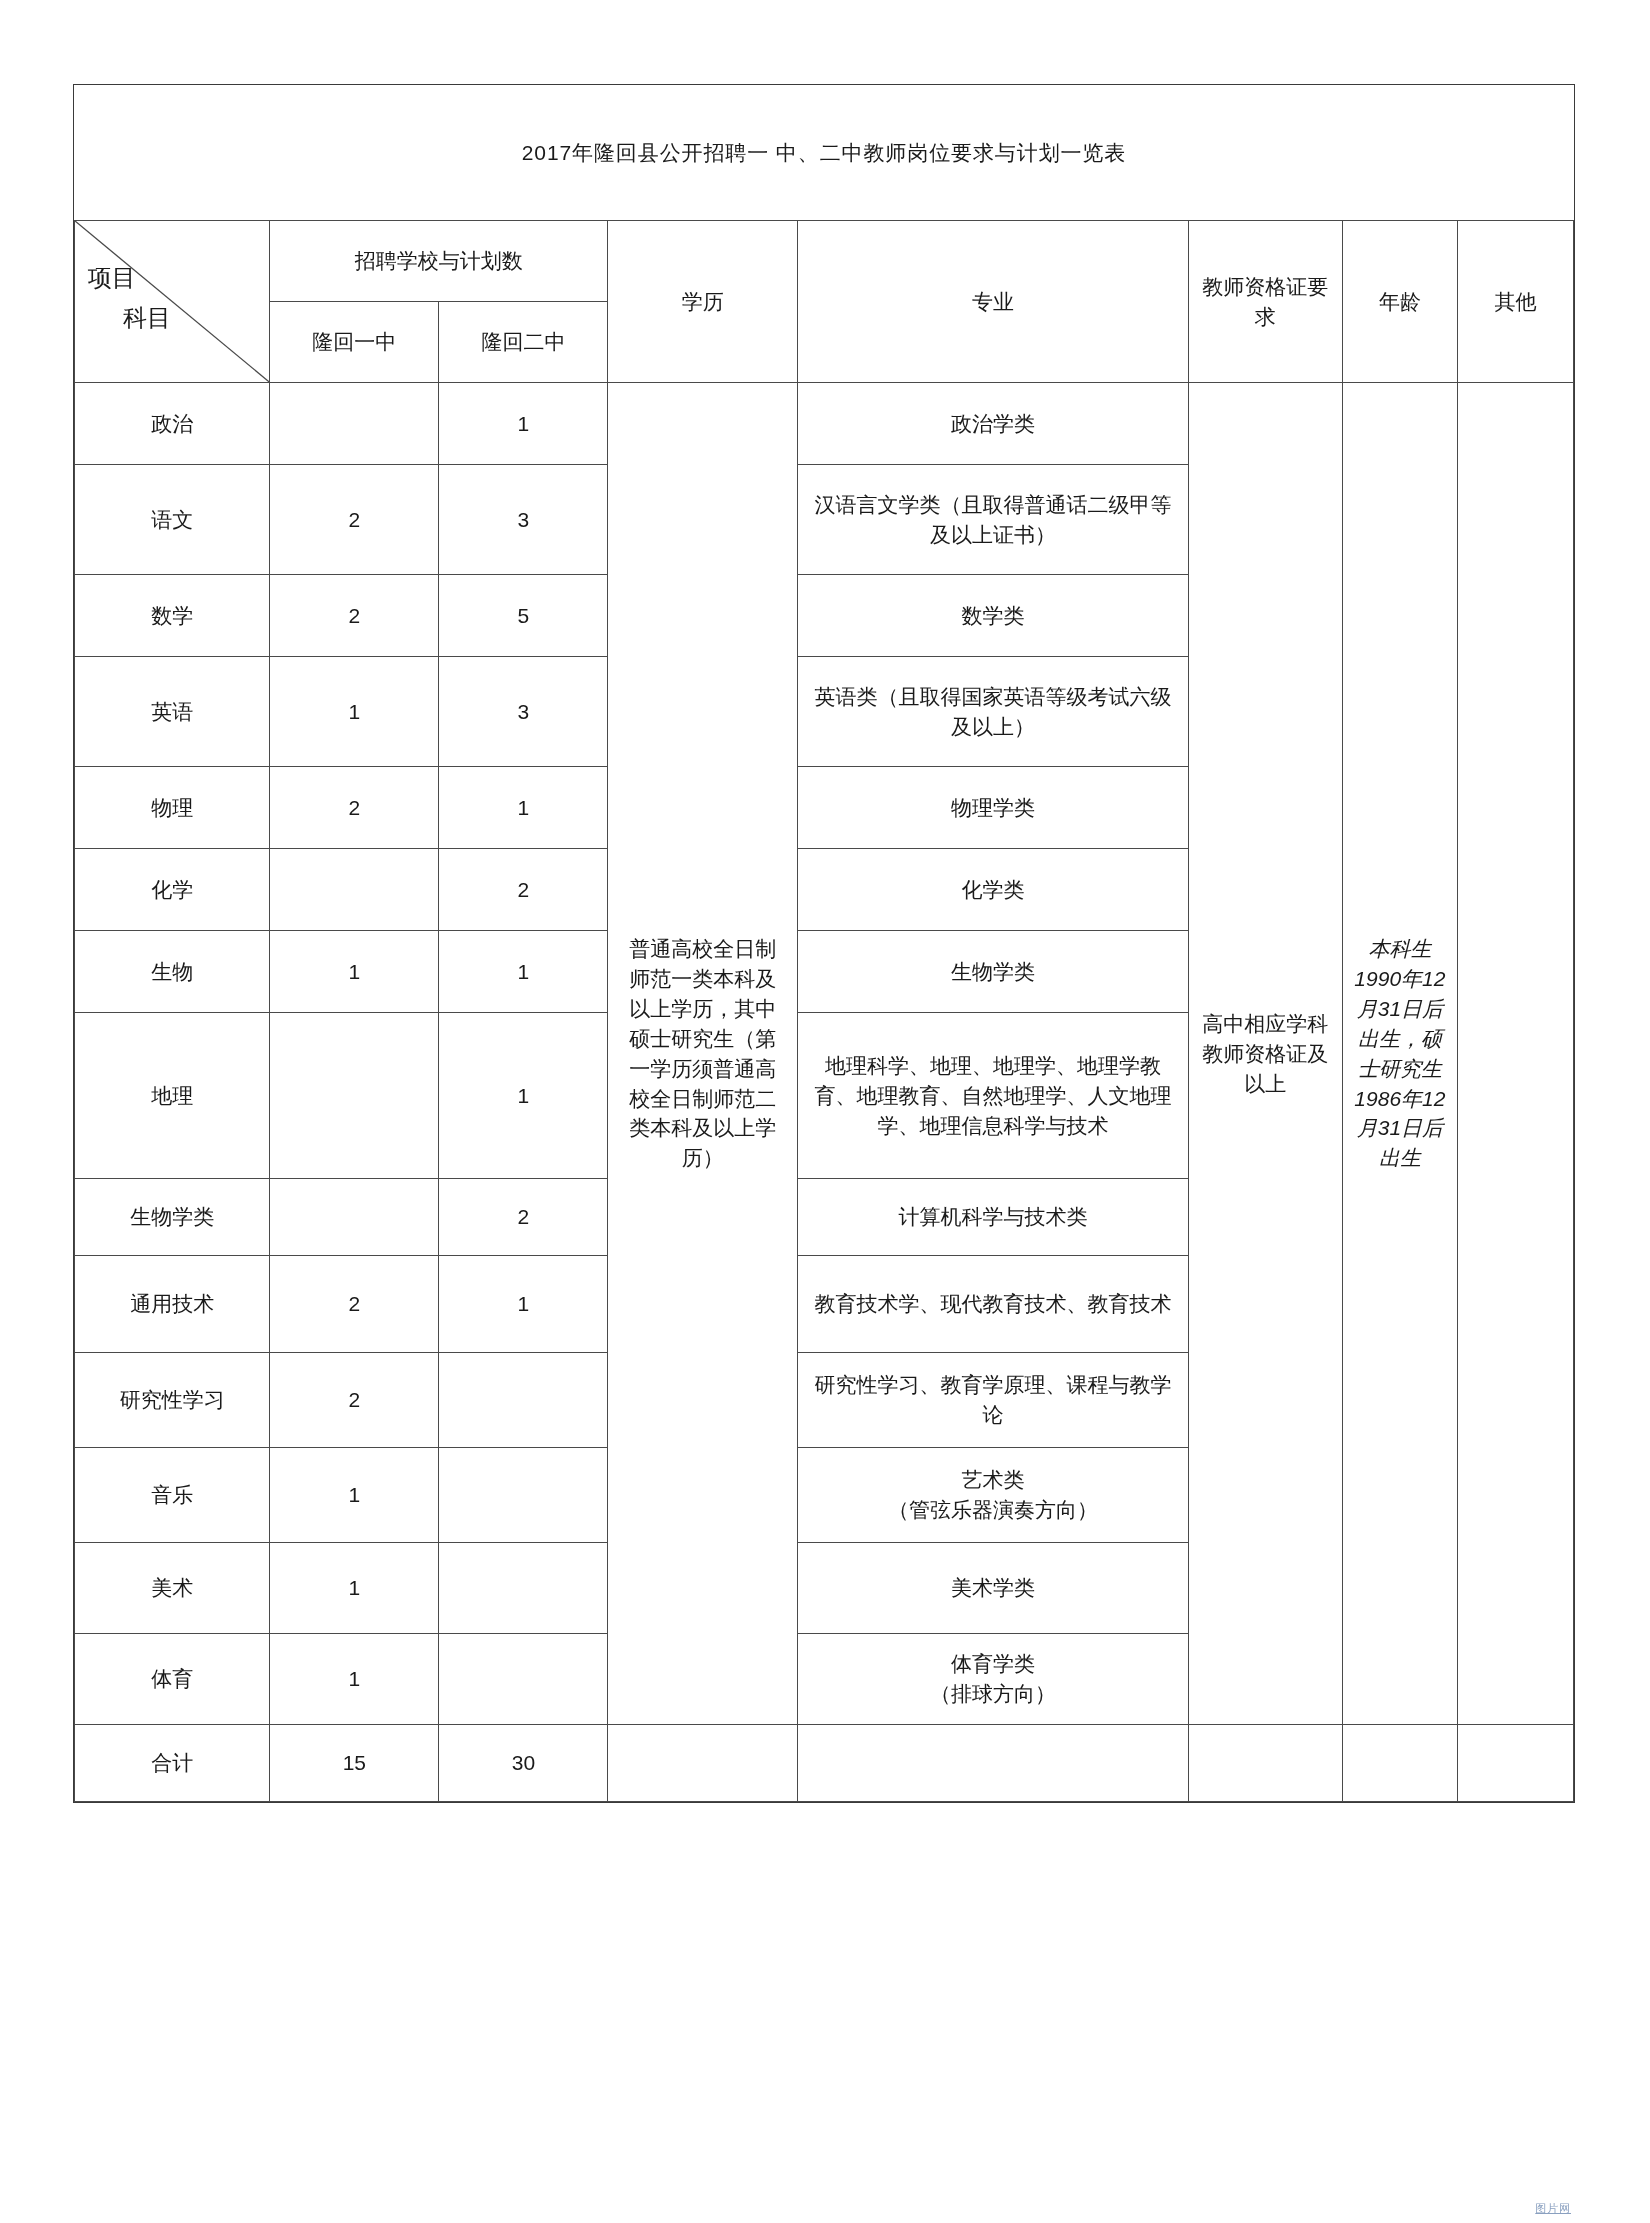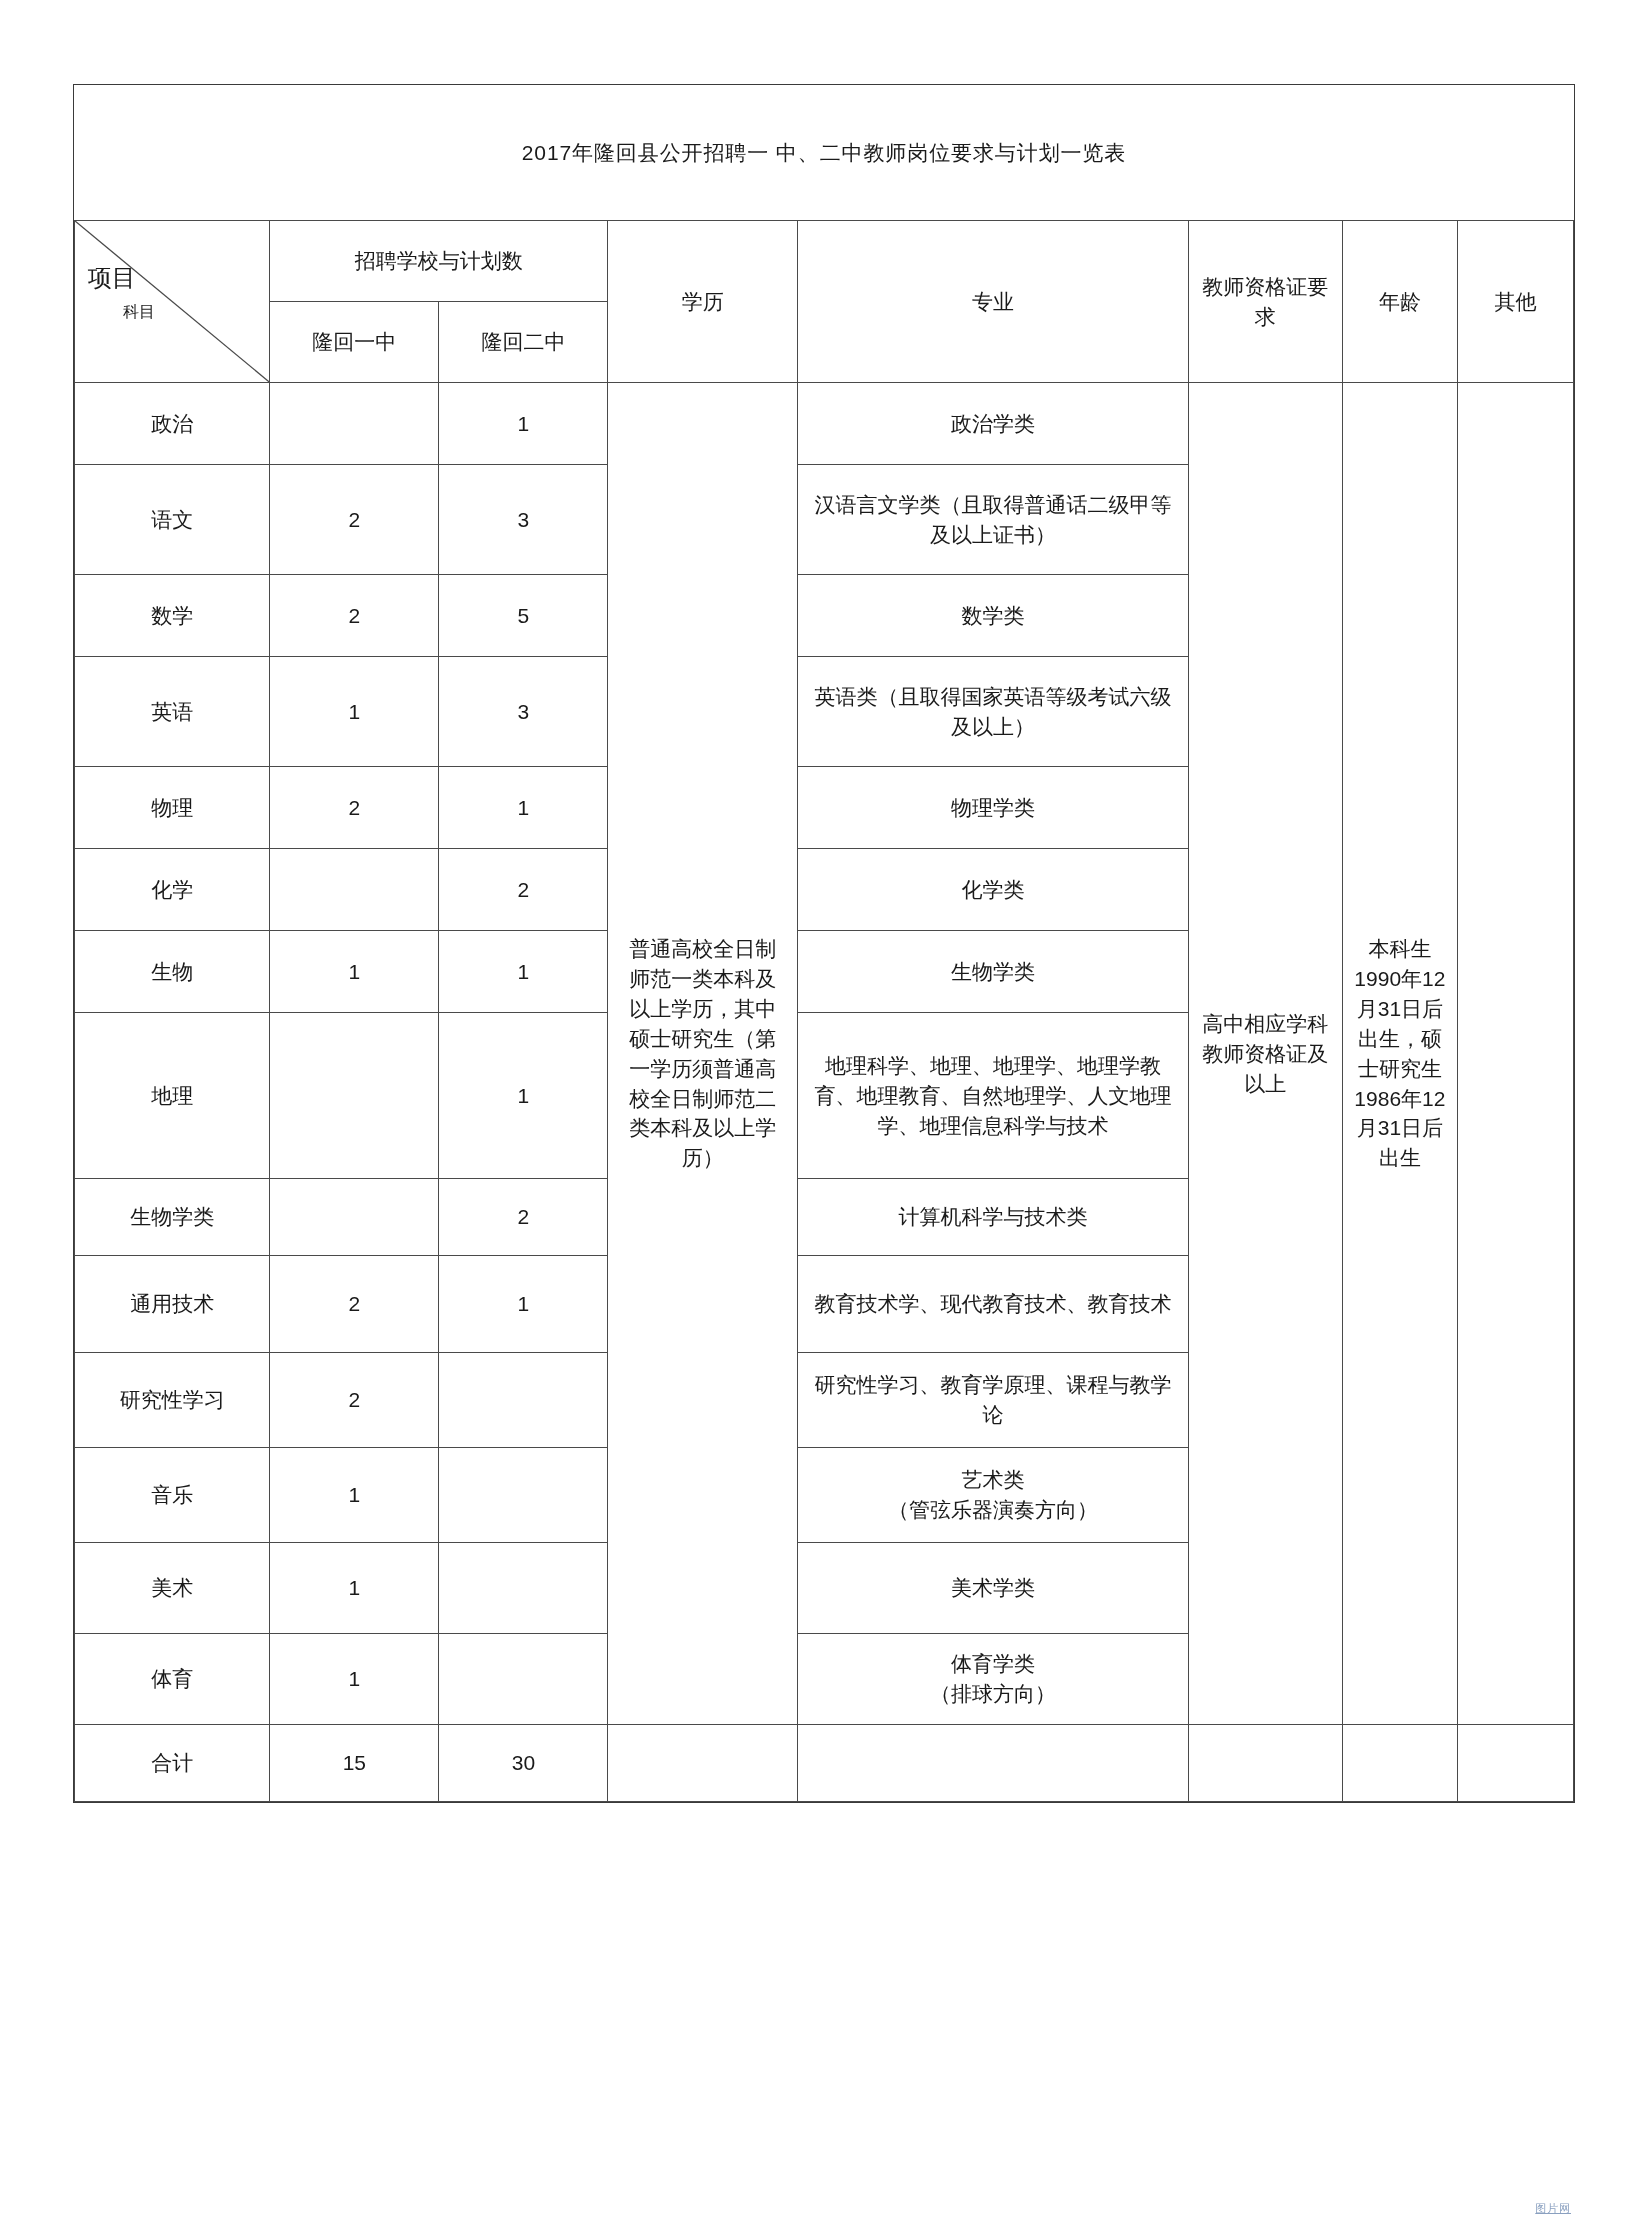--- a/index.html
+++ b/index.html
@@ -71,21 +71,21 @@
   .corner-proj {
     position: absolute;
     left: 12.8px;
     top: 40px;
     font-size: 24px;
   }
   .corner-subj {
     position: absolute;
     left: 48px;
     top: 80px;
-    font-size: 16px;
+    font-size: 24px;
   }
   .hdr {
     font-size: 25px;
   }
   .hdr-small {
     font-size: 24px;
   }
   .subject-cell {
     font-size: 25px;
   }
@@ -108,20 +108,21 @@
   }
   .cert-cell {
     font-size: 22px;
     line-height: 1.5;
     padding: 5.5px 12.8px !important;
   }
   .age-cell {
     font-size: 22px;
     line-height: 1.5;
     padding: 5.5px 7.3px !important;
+    font-style: italic;
   }
   .total-row td {
     font-size: 25px;
     height: 68px;
   }
   .watermark {
     position: absolute;
     right: 79px;
     bottom: 7.3px;
     font-size: 11px;

